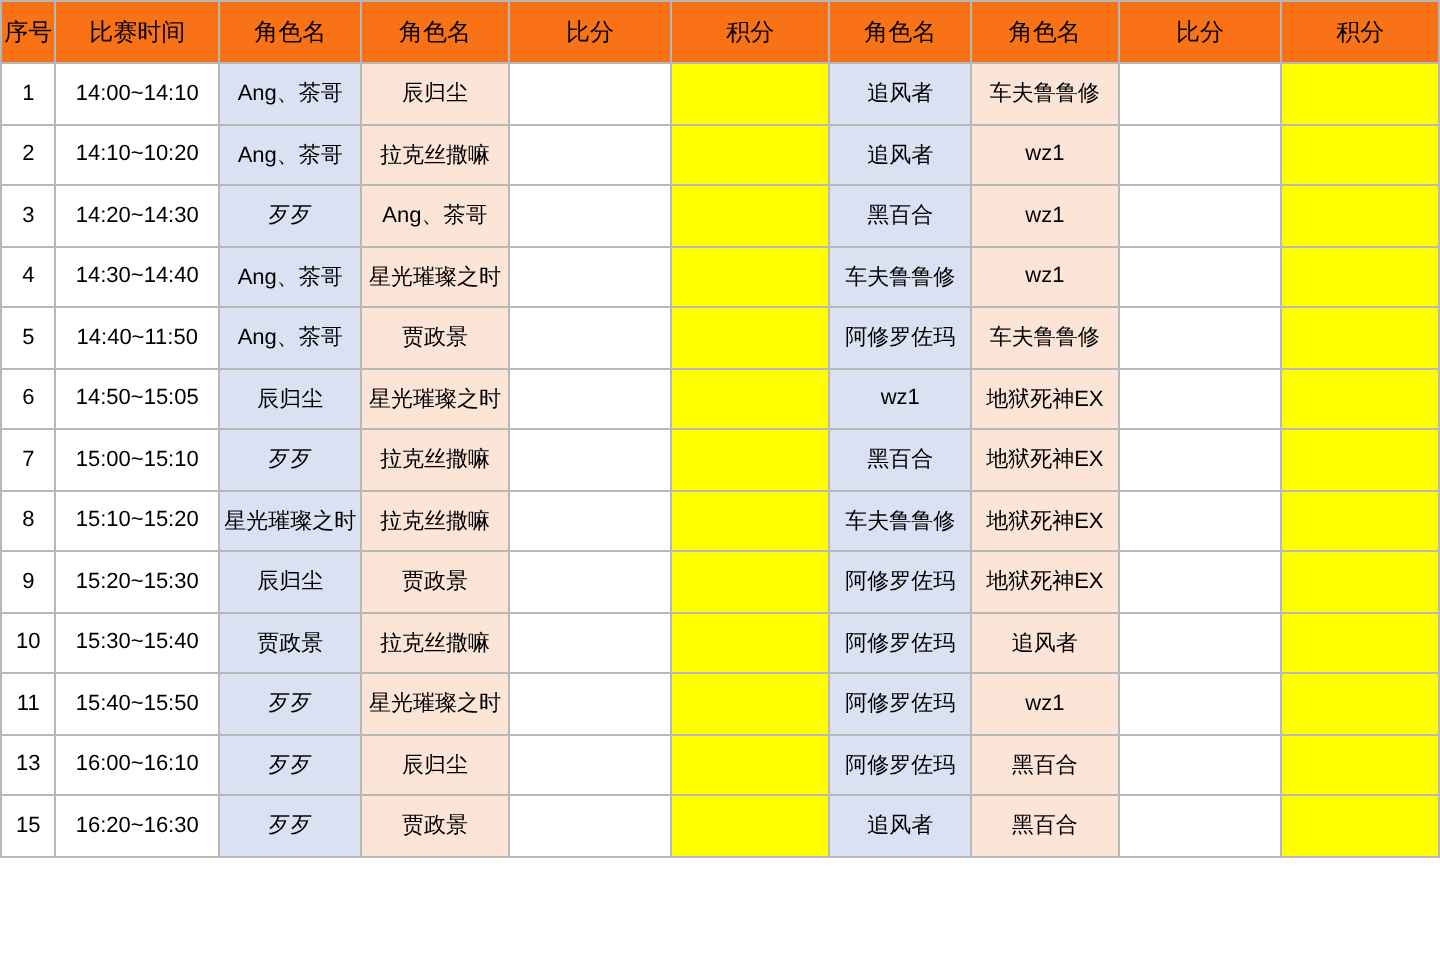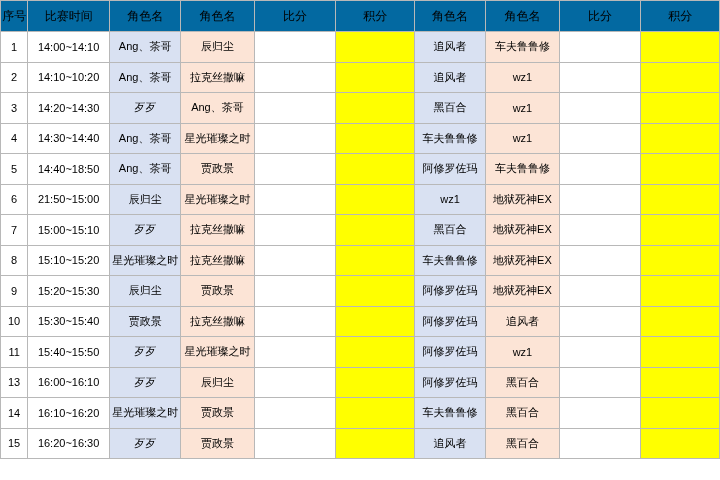--- a/index.html
+++ b/index.html
@@ -38,21 +38,21 @@
   .c-pts   { width: 75px; }
   .c-r3    { width: 68px; }
   .c-r4    { width: 70px; }
   .c-score2{ width: 78px; }
   .c-pts2  { width: 75px; }
 
   
   tr.header td {
     height: 30px;
     font-size: 12px;
-    background: #0369a1;
+    background: #f97316;
   }
 
   
   .fill-blue   { background: #d9e1f2; }
   .fill-pink   { background: #fce4d6; }
   .fill-yellow { background: #ffff00; }
   .fill-white  { background: #ffffff; }
 </style>
 </head>
 <body>
@@ -126,33 +126,33 @@
         <td class="fill-pink">星光璀璨之时</td>
         <td class="fill-white"></td>
         <td class="fill-yellow"></td>
         <td class="fill-blue">车夫鲁鲁修</td>
         <td class="fill-pink">wz1</td>
         <td class="fill-white"></td>
         <td class="fill-yellow"></td>
       </tr>
       <tr>
         <td class="fill-white">5</td>
-        <td class="fill-white">14:40~18:50</td>
+        <td class="fill-white">14:40~11:50</td>
         <td class="fill-blue">Ang、茶哥</td>
         <td class="fill-pink">贾政景</td>
         <td class="fill-white"></td>
         <td class="fill-yellow"></td>
         <td class="fill-blue">阿修罗佐玛</td>
         <td class="fill-pink">车夫鲁鲁修</td>
         <td class="fill-white"></td>
         <td class="fill-yellow"></td>
       </tr>
       <tr>
         <td class="fill-white">6</td>
-        <td class="fill-white">21:50~15:00</td>
+        <td class="fill-white">14:50~15:05</td>
         <td class="fill-blue">辰归尘</td>
         <td class="fill-pink">星光璀璨之时</td>
         <td class="fill-white"></td>
         <td class="fill-yellow"></td>
         <td class="fill-blue">wz1</td>
         <td class="fill-pink">地狱死神EX</td>
         <td class="fill-white"></td>
         <td class="fill-yellow"></td>
       </tr>
       <tr>
@@ -221,32 +221,20 @@
         <td class="fill-blue">歹歹</td>
         <td class="fill-pink">辰归尘</td>
         <td class="fill-white"></td>
         <td class="fill-yellow"></td>
         <td class="fill-blue">阿修罗佐玛</td>
         <td class="fill-pink">黑百合</td>
         <td class="fill-white"></td>
         <td class="fill-yellow"></td>
       </tr>
       <tr>
-        <td class="fill-white">14</td>
-        <td class="fill-white">16:10~16:20</td>
-        <td class="fill-blue">星光璀璨之时</td>
-        <td class="fill-pink">贾政景</td>
-        <td class="fill-white"></td>
-        <td class="fill-yellow"></td>
-        <td class="fill-blue">车夫鲁鲁修</td>
-        <td class="fill-pink">黑百合</td>
-        <td class="fill-white"></td>
-        <td class="fill-yellow"></td>
-      </tr>
-      <tr>
         <td class="fill-white">15</td>
         <td class="fill-white">16:20~16:30</td>
         <td class="fill-blue">歹歹</td>
         <td class="fill-pink">贾政景</td>
         <td class="fill-white"></td>
         <td class="fill-yellow"></td>
         <td class="fill-blue">追风者</td>
         <td class="fill-pink">黑百合</td>
         <td class="fill-white"></td>
         <td class="fill-yellow"></td>

